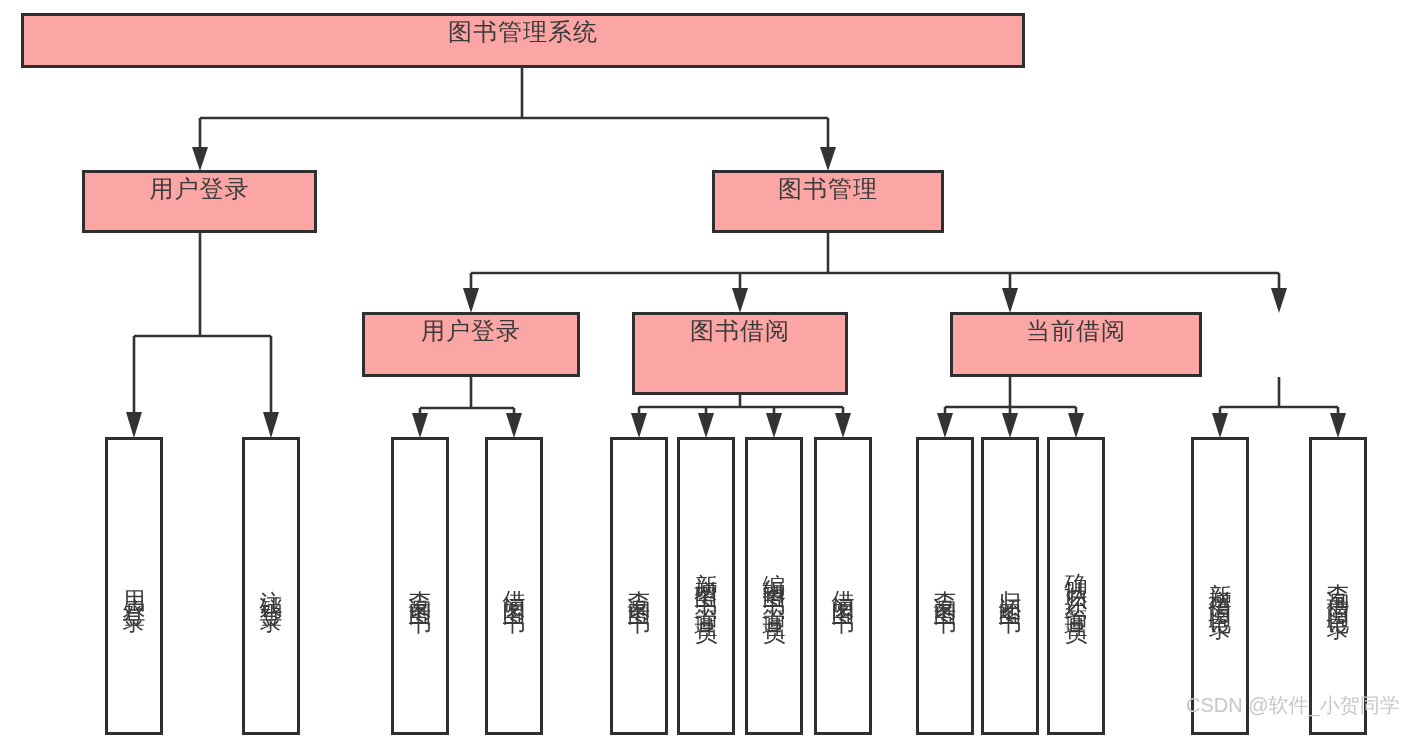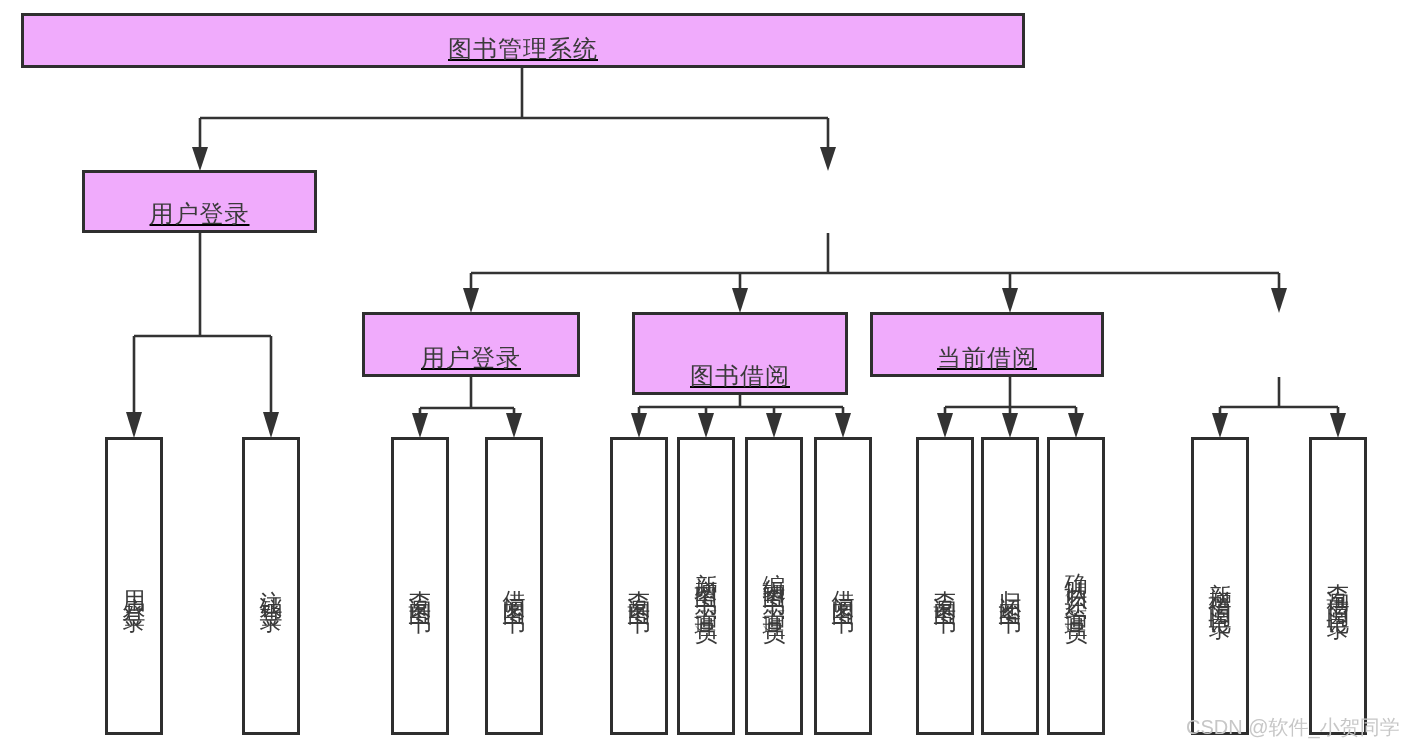--- a/index.html
+++ b/index.html
@@ -8,38 +8,38 @@
     width:1405px;height:747px;
     background:#ffffff;
     font-family:"Liberation Sans","DejaVu Sans",sans-serif;
     overflow:hidden;
   }
   .connector-layer{position:absolute;left:0;top:0;width:1405px;height:747px;}
   .connector-layer path{stroke:#333333;stroke-width:2.6;fill:none;}
   .connector-layer polygon{fill:#333333;stroke:none;}
   .hnode{
     position:absolute;box-sizing:border-box;
-    background:#f0abfc;border:3px solid #2f2f2f;
-    display:flex;align-items:flex-end;justify-content:center;text-decoration:underline;
+    background:#fca5a5;border:3px solid #2f2f2f;
+    display:flex;align-items:flex-start;justify-content:center;
   }
   .hnode .lbl{
     font-size:24px;color:#3a3a3a;letter-spacing:1px;white-space:nowrap;
   }
   .vnode{
     position:absolute;box-sizing:border-box;
     background:#ffffff;border:3px solid #2f2f2f;
     display:flex;align-items:center;justify-content:center;
   }
   .vnode .vlbl{
     writing-mode:vertical-rl;text-orientation:mixed;
     font-size:23px;color:#3a3a3a;letter-spacing:7px;
     line-height:1;white-space:nowrap;
   }
   .watermark{
-    position:absolute;left:1186px;top:714px;
+    position:absolute;left:1186px;top:692px;
     font-size:20px;color:#c7c7c7;white-space:nowrap;
   }
 </style>
 </head>
 <body>
 
 <div class="stage">
 
   <svg class="connector-layer" viewBox="0 0 1405 747" xmlns="http://www.w3.org/2000/svg">
 
@@ -103,28 +103,31 @@
       <polygon points="1330,413 1346,413 1338,438"></polygon>
   </svg>
 
   <div class="hnode" style="left:21px;top:13px;width:1004px;height:55px">
     <span class="lbl">图书管理系统</span>
   </div>
 
   <div class="hnode" style="left:82px;top:170px;width:235px;height:63px">
     <span class="lbl">用户登录</span>
   </div>
+  <div class="hnode" style="left:712px;top:170px;width:232px;height:63px">
+    <span class="lbl">图书管理</span>
+  </div>
 
   <div class="hnode" style="left:362px;top:312px;width:218px;height:65px">
     <span class="lbl">用户登录</span>
   </div>
   <div class="hnode" style="left:632px;top:312px;width:216px;height:83px">
     <span class="lbl">图书借阅</span>
   </div>
-  <div class="hnode" style="left:870px;top:312px;width:234px;height:65px">
+  <div class="hnode" style="left:950px;top:312px;width:252px;height:65px">
     <span class="lbl">当前借阅</span>
   </div>
 
   <div class="vnode" style="left:105px;top:437px;width:58px;height:298px">
     <span class="vlbl">用户登录</span>
   </div>
   <div class="vnode" style="left:242px;top:437px;width:58px;height:298px">
     <span class="vlbl">注销登录</span>
   </div>
 

